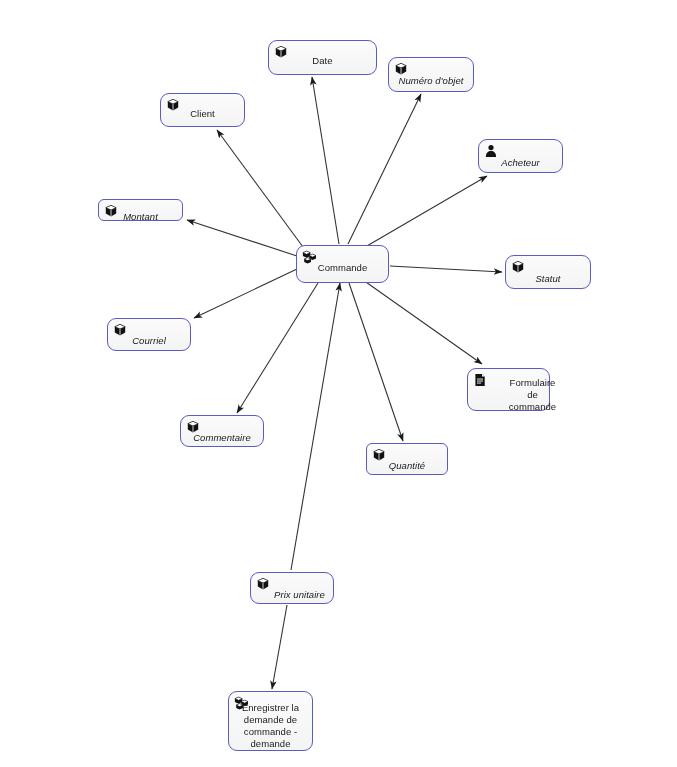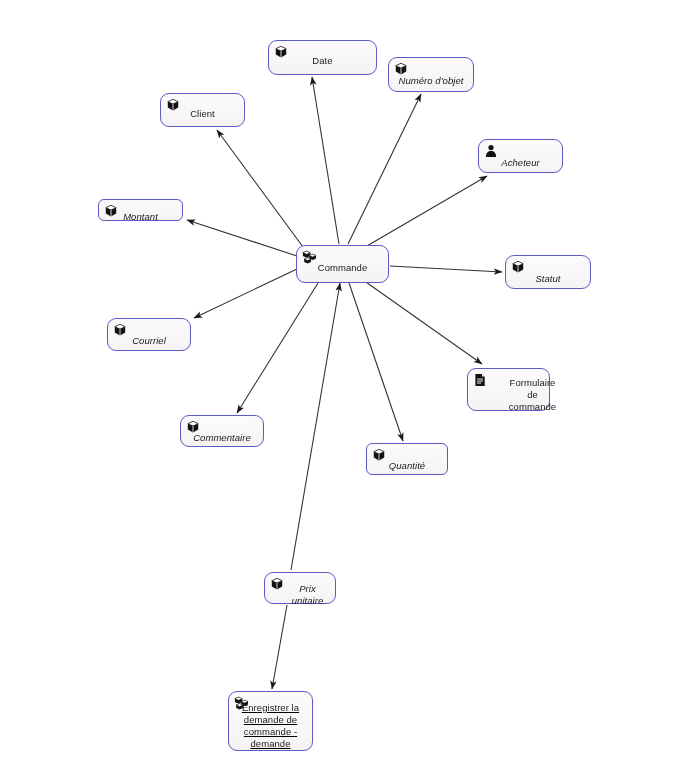--- a/index.html
+++ b/index.html
@@ -206,31 +206,31 @@
       <div class="node" style="left: 366px; top: 443px; width: 82px; height: 32px; border-radius: 6px;">
         <span class="node-icon">
           <svg width="14" height="14" viewBox="0 0 14 14">
             <path d="M7 1.3 L12.2 3.7 L12.2 9.6 L7 12.4 L1.8 9.6 L1.8 3.7 Z" fill="#111111"></path>
             <path d="M7 1.3 L12.2 3.7 L7 6.0 L1.8 3.7 Z" fill="#ffffff" stroke="#111111" stroke-width="0.7"></path>
             <path d="M7 6.0 L7 12.4" stroke="#ffffff" stroke-width="0.8"></path>
           </svg>
         </span>
         <span class="node-label label-shift-small">Quantité</span>
       </div>
-      <div class="node" style="left: 264px; top: 572px; width: 72px; height: 32px; padding-left: 15px;">
+      <div class="node" style="left: 250px; top: 572px; width: 84px; height: 32px; padding-left: 15px;">
         <span class="node-icon">
           <svg width="14" height="14" viewBox="0 0 14 14">
             <path d="M7 1.3 L12.2 3.7 L12.2 9.6 L7 12.4 L1.8 9.6 L1.8 3.7 Z" fill="#111111"></path>
             <path d="M7 1.3 L12.2 3.7 L7 6.0 L1.8 3.7 Z" fill="#ffffff" stroke="#111111" stroke-width="0.7"></path>
             <path d="M7 6.0 L7 12.4" stroke="#ffffff" stroke-width="0.8"></path>
           </svg>
         </span>
         <span class="node-label label-shift-small">Prix unitaire</span>
       </div>
-      <div class="node" style="left: 228px; top: 691px; width: 85px; height: 60px; text-decoration: underline;">
+      <div class="node" style="left: 228px; top: 691px; width: 85px; height: 60px;">
         <span class="node-icon">
           <svg width="15" height="15" viewBox="0 0 15 15">
             <path d="M4.6 1.0 L8.3 2.7 L8.3 6.0 L4.6 7.7 L0.9 6.0 L0.9 2.7 Z" fill="#111111"></path>
             <path d="M4.6 1.0 L8.3 2.7 L4.6 4.3 L0.9 2.7 Z" fill="#ffffff" stroke="#111111" stroke-width="0.6"></path>
             <path d="M10.6 4.1 L14.0 5.6 L14.0 8.6 L10.6 10.1 L7.2 8.6 L7.2 5.6 Z" fill="#111111"></path>
             <path d="M10.6 4.1 L14.0 5.6 L10.6 7.1 L7.2 5.6 Z" fill="#ffffff" stroke="#111111" stroke-width="0.6"></path>
             <path d="M5.6 7.6 L9.0 9.1 L9.0 12.1 L5.6 13.6 L2.2 12.1 L2.2 9.1 Z" fill="#111111"></path>
             <path d="M5.6 7.6 L9.0 9.1 L5.6 10.6 L2.2 9.1 Z" fill="#ffffff" stroke="#111111" stroke-width="0.6"></path>
           </svg>
         </span>

